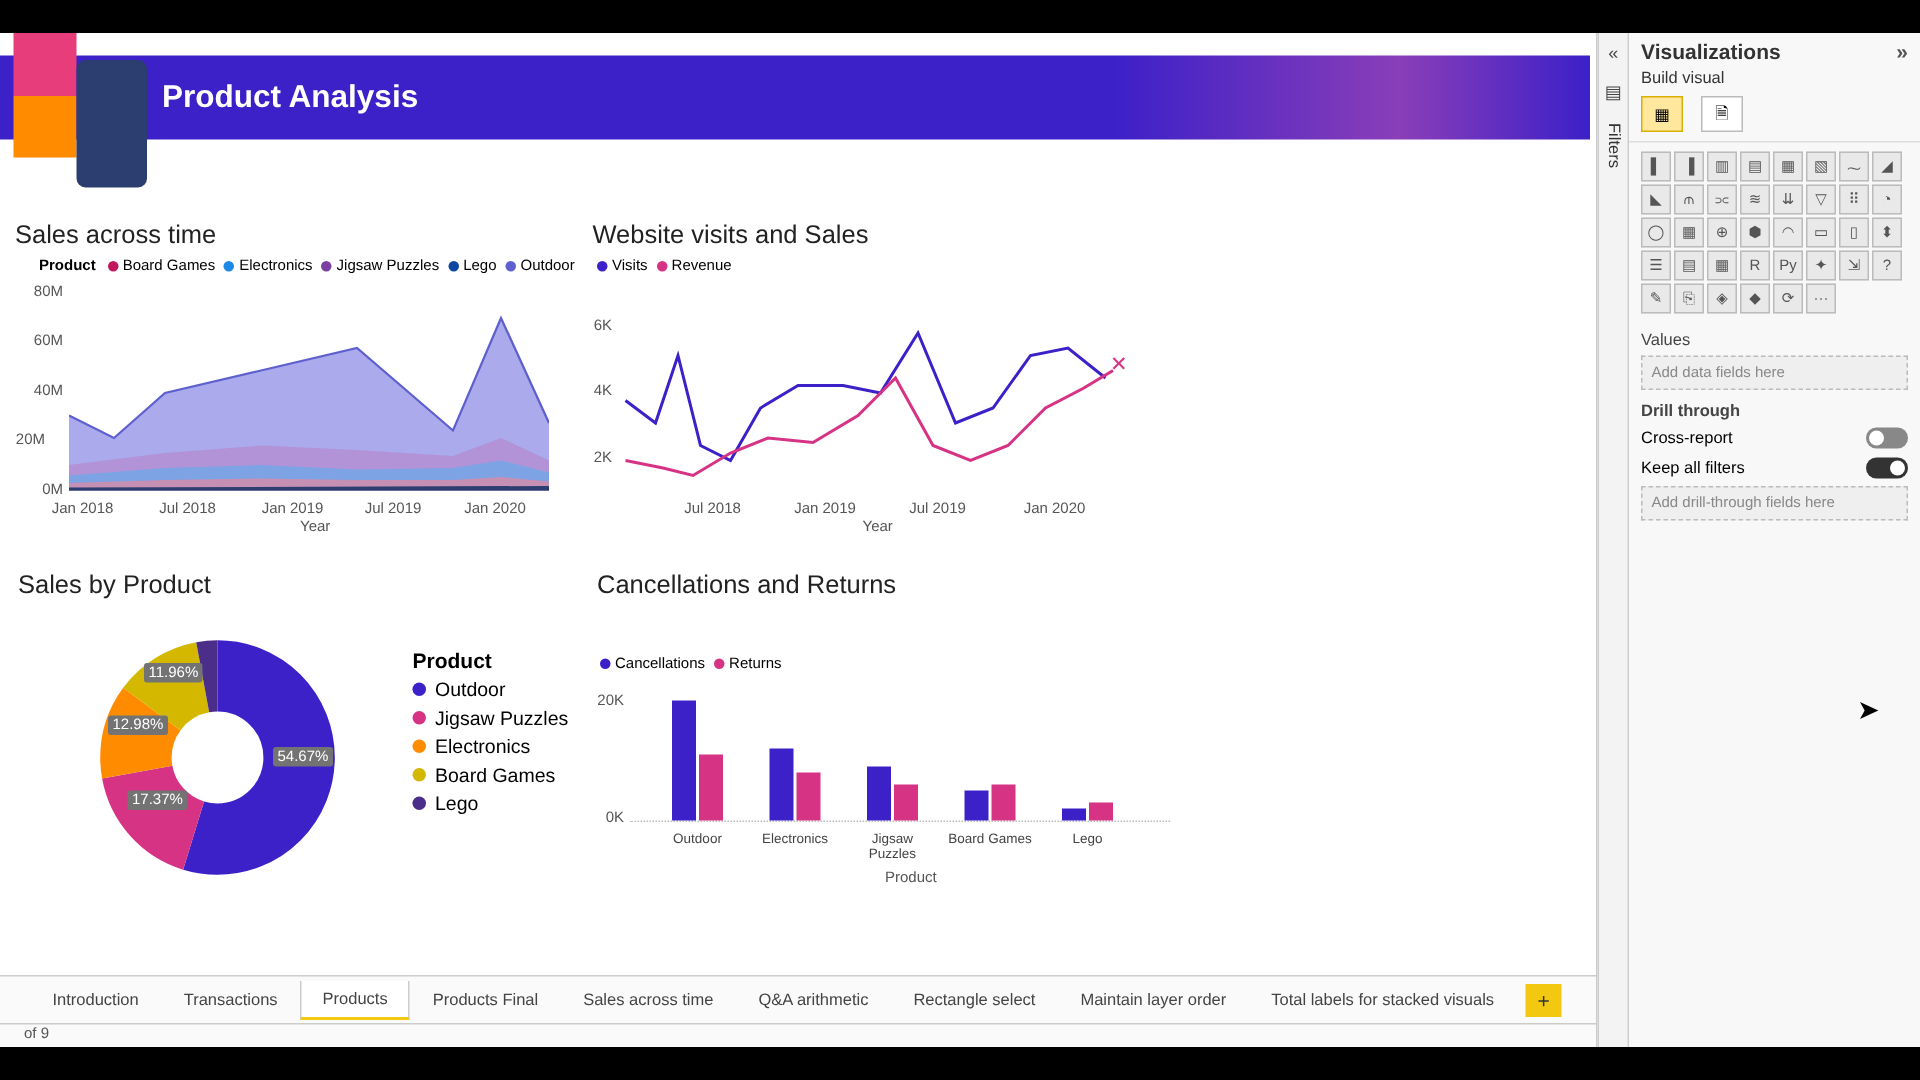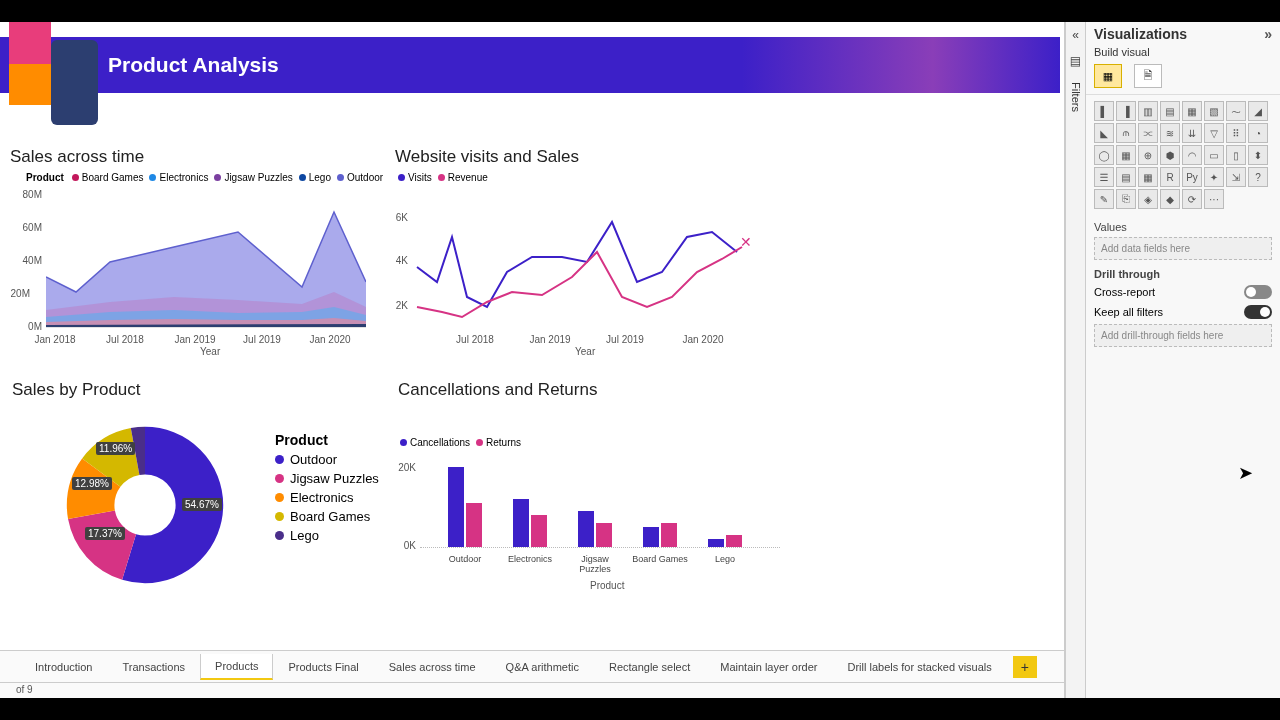--- a/index.html
+++ b/index.html
@@ -15,21 +15,21 @@
   .lb3 { left: 51px; top: 18px; width: 47px; height: 85px; background: #2c3e70; border-radius: 6px; }
   .chart-title { position: absolute; font-size: 17px; color: #222; font-weight: 400; }
   .legend { position: absolute; font-size: 10px; display: flex; gap: 6px; flex-wrap: wrap; align-items: center; }
   .legend-title { font-weight: 600; margin-right: 2px; }
   .legend-item { display: inline-flex; align-items: center; gap: 3px; }
   .dot { width: 7px; height: 7px; border-radius: 50%; display: inline-block; }
   .axis-label { position: absolute; font-size: 10px; color: #555; }
   .ytick { position: absolute; font-size: 10px; color: #555; text-align: right; width: 28px; }
   .xtick { position: absolute; font-size: 10px; color: #555; text-align: center; transform: translateX(-50%); }
   svg { position: absolute; }
-  .donut-pct { position: absolute; background: #404040; color: #fff; font-size: 10px; padding: 1px 3px; border-radius: 2px; }
+  .donut-pct { position: absolute; background: #737373; color: #fff; font-size: 10px; padding: 1px 3px; border-radius: 2px; }
   .prod-legend { position: absolute; left: 275px; top: 410px; font-size: 13px; }
   .prod-legend .hdr { font-weight: 700; margin-bottom: 4px; font-size: 14px; }
   .prod-legend .row { display: flex; align-items: center; gap: 6px; margin-bottom: 4px; }
   .prod-legend .sw { width: 9px; height: 9px; border-radius: 50%; }
   .bar { position: absolute; width: 16px; }
   .bar-lbl { position: absolute; font-size: 9px; color: #444; text-align: center; width: 60px; transform: translateX(-50%); }
   
   .tabs { height: 32px; border-top: 1px solid #ccc; display: flex; align-items: center; padding: 0 20px; background: #fafafa; }
   .tab { padding: 6px 14px; font-size: 11px; color: #444; border: 1px solid transparent; cursor: pointer; white-space: nowrap; }
   .tab.active { background: #fff; border: 1px solid #ccc; border-bottom: 2px solid #f2c811; border-top: none; }
@@ -214,21 +214,21 @@
 
    <div class="tabs">
      <div class="tab">Introduction</div>
      <div class="tab">Transactions</div>
      <div class="tab active">Products</div>
      <div class="tab">Products Final</div>
      <div class="tab">Sales across time</div>
      <div class="tab">Q&amp;A arithmetic</div>
      <div class="tab">Rectangle select</div>
      <div class="tab">Maintain layer order</div>
-     <div class="tab">Drill labels for stacked visuals</div>
+     <div class="tab">Total labels for stacked visuals</div>
      <div class="add-tab">+</div>
    </div>
    <div class="status"><span>of 9</span></div>
   </div>
 
   <div class="rail">
     <span class="chev">«</span>
     <span class="chev">▤</span>
     <span class="rot">Filters</span>
   </div>

